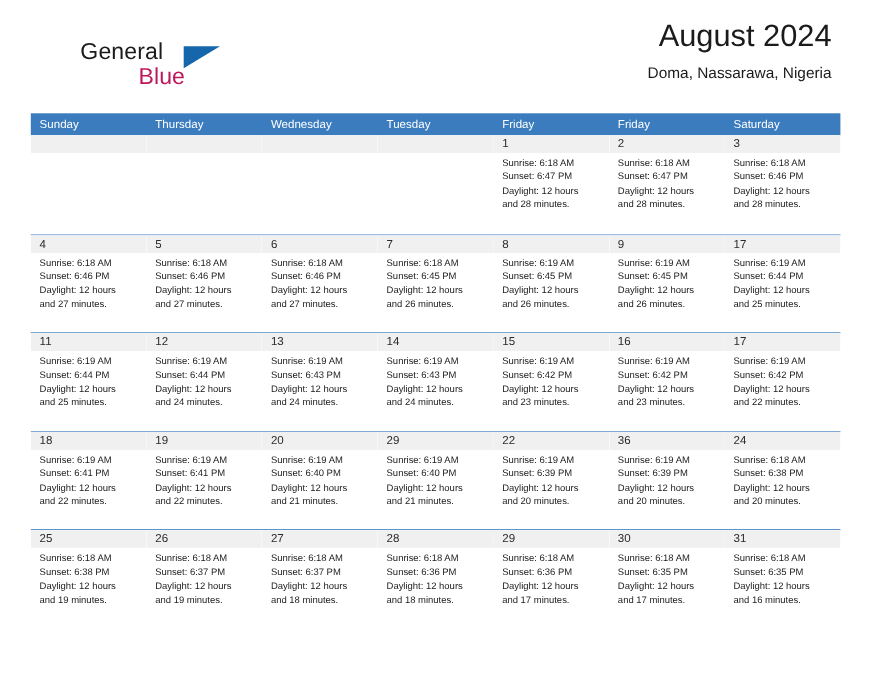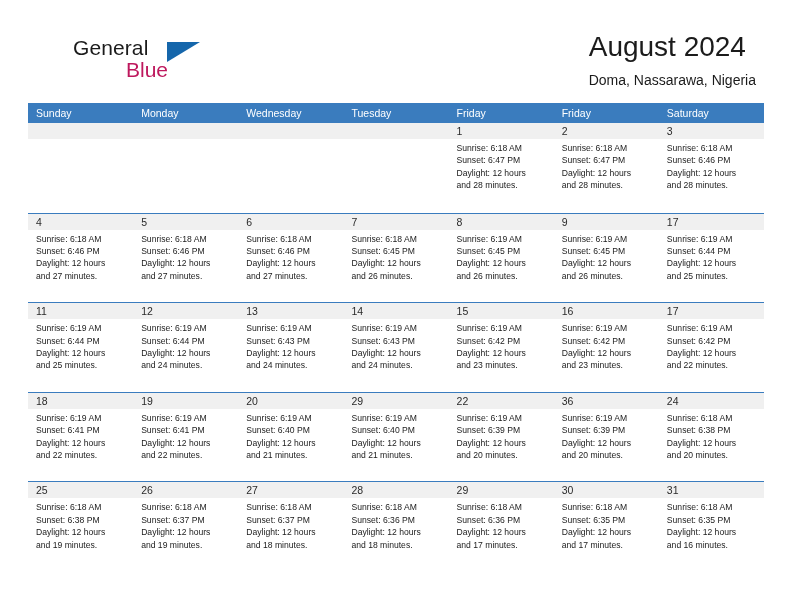--- a/index.html
+++ b/index.html
@@ -62,22 +62,22 @@
     top: 6px;
     width: 0;
     height: 0;
     border-left: 33px solid #1566ab;
     border-bottom: 20px solid transparent;
   }
 
   .title-block {
     position: absolute;
     right: 36px;
-    top: 30px;
-    text-align: left;
+    top: 16px;
+    text-align: right;
   }
   .cal-title {
     font-size: 28px;
     color: #1b1b1b;
     line-height: 34px;
     white-space: nowrap;
   }
   .cal-subtitle {
     font-size: 14px;
     color: #1b1b1b;
@@ -167,21 +167,21 @@
     <div class="title-block">
       <div class="cal-title">August 2024</div>
       <div class="cal-subtitle">Doma, Nassarawa, Nigeria</div>
     </div>
 
   </div>
 
   <div class="calendar">
     <div class="dow-row" id="dow-row">
         <div class="dow">Sunday</div>
-        <div class="dow">Monday</div>
+        <div class="dow">Thursday</div>
         <div class="dow">Wednesday</div>
         <div class="dow">Tuesday</div>
         <div class="dow">Friday</div>
         <div class="dow">Friday</div>
         <div class="dow">Saturday</div>
       </div>
     <div id="weeks-container">
         <div class="week first">
           <div class="cell blank">
             <div class="cell-head empty"></div>

